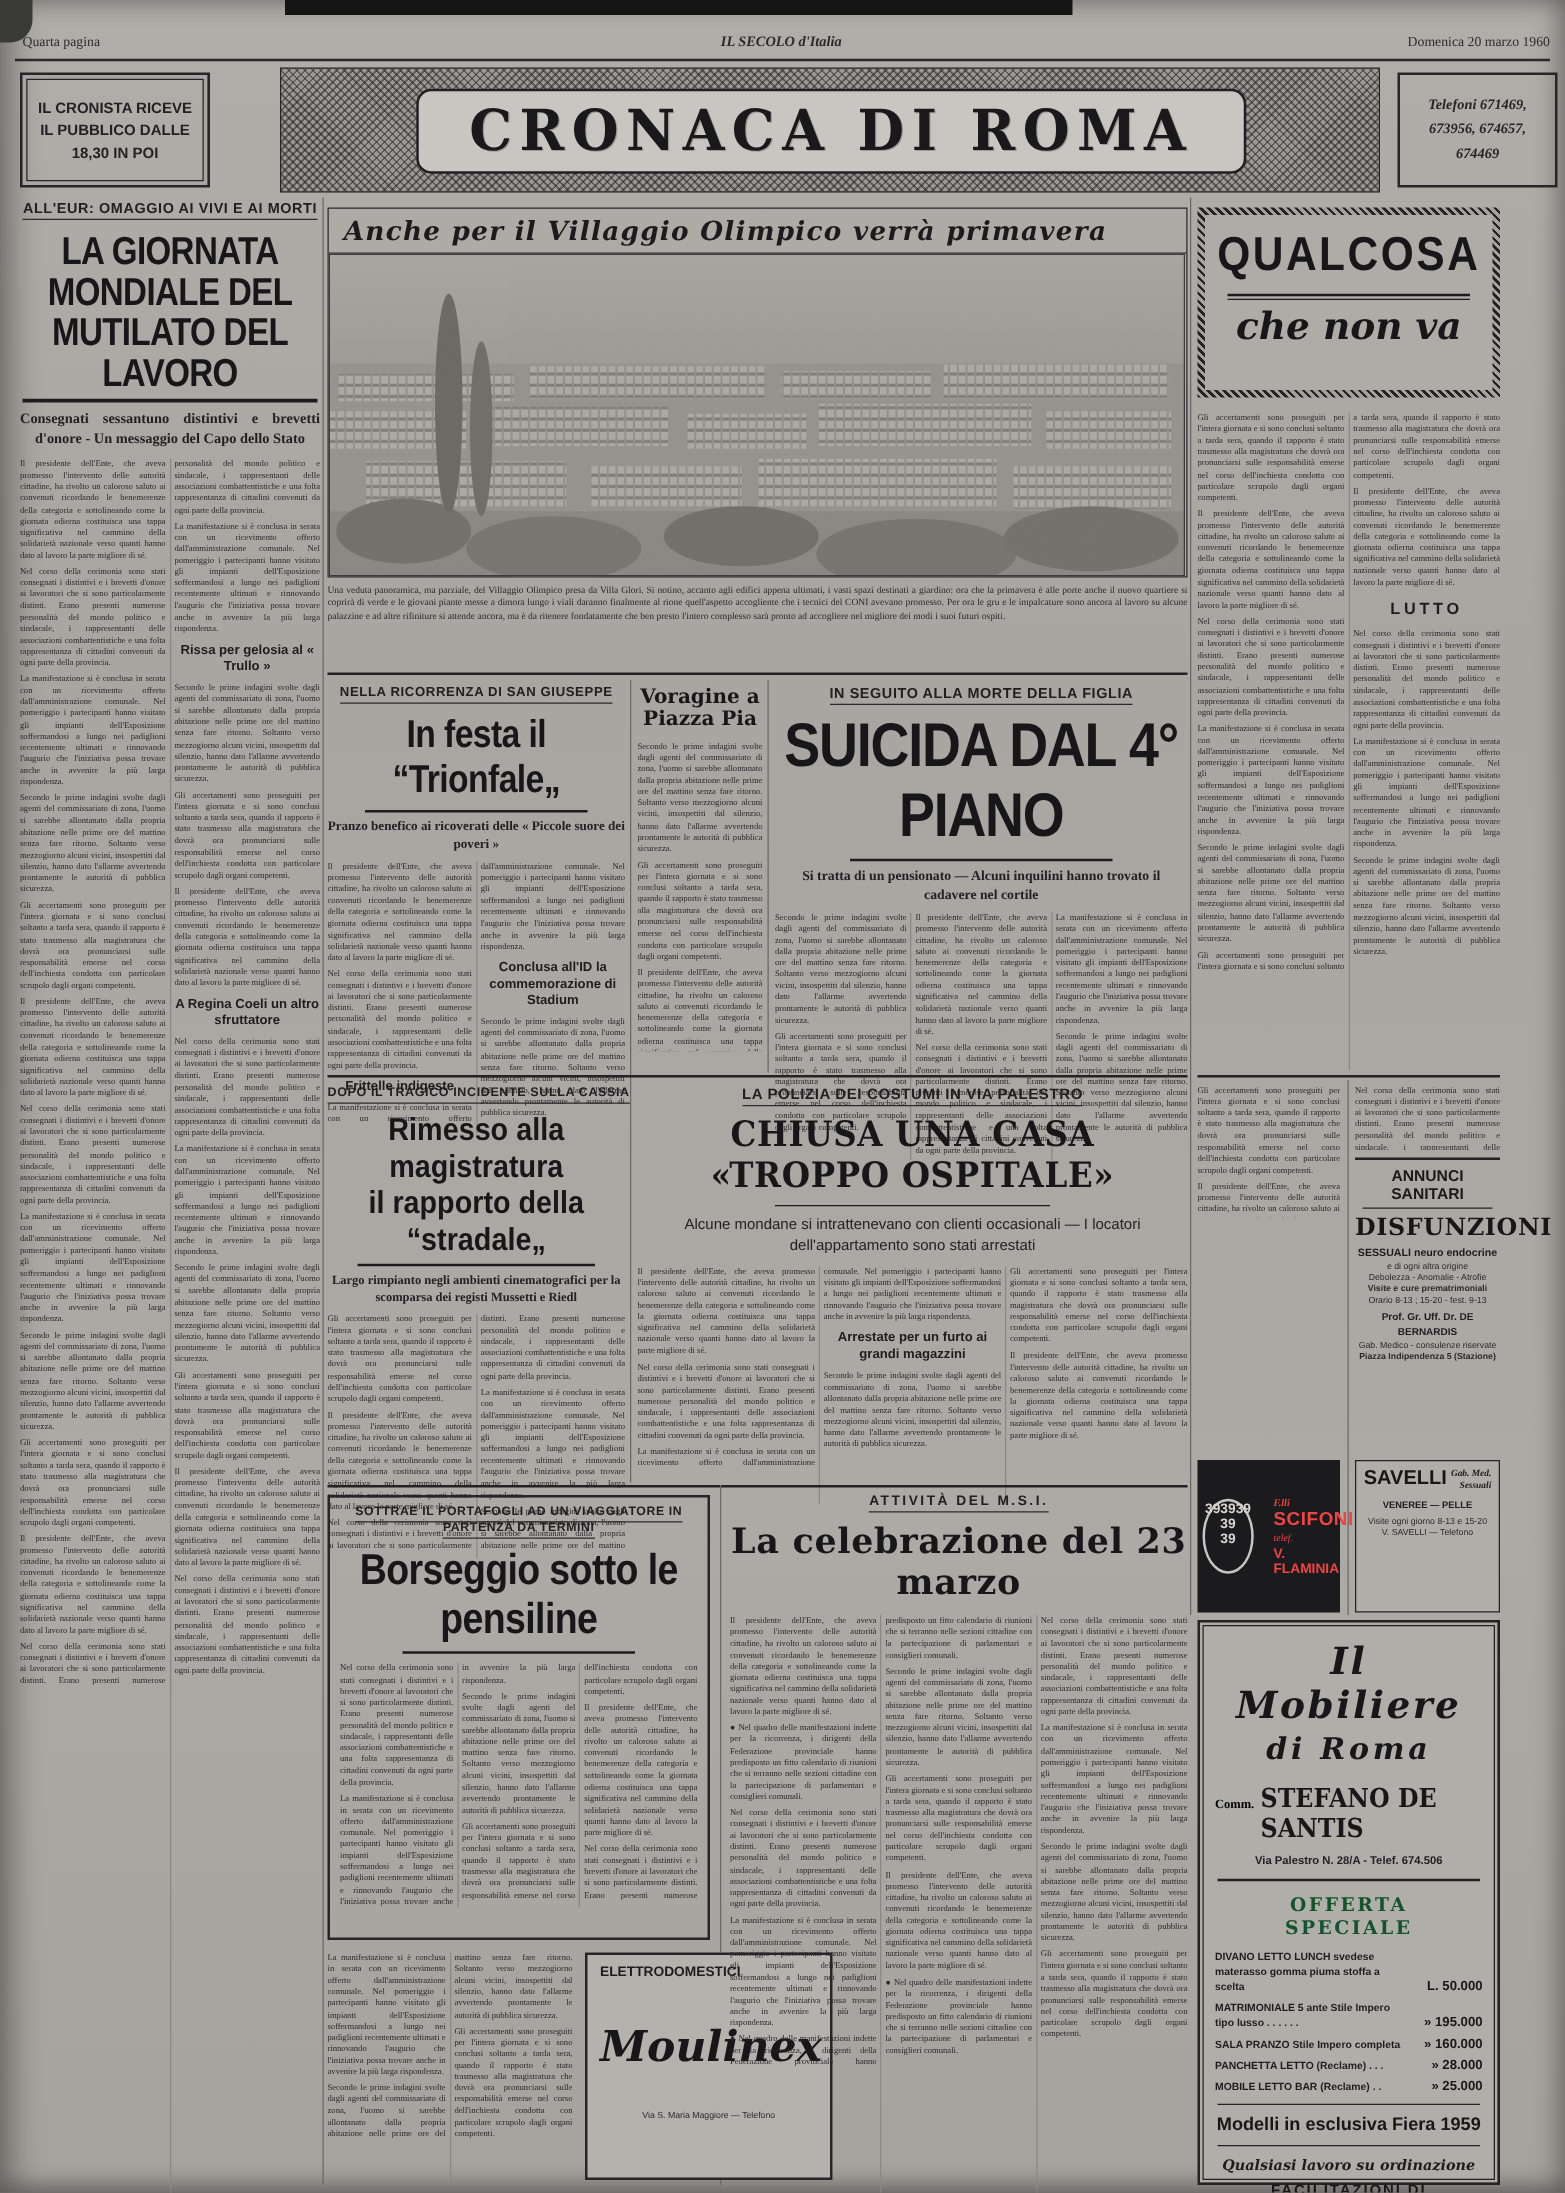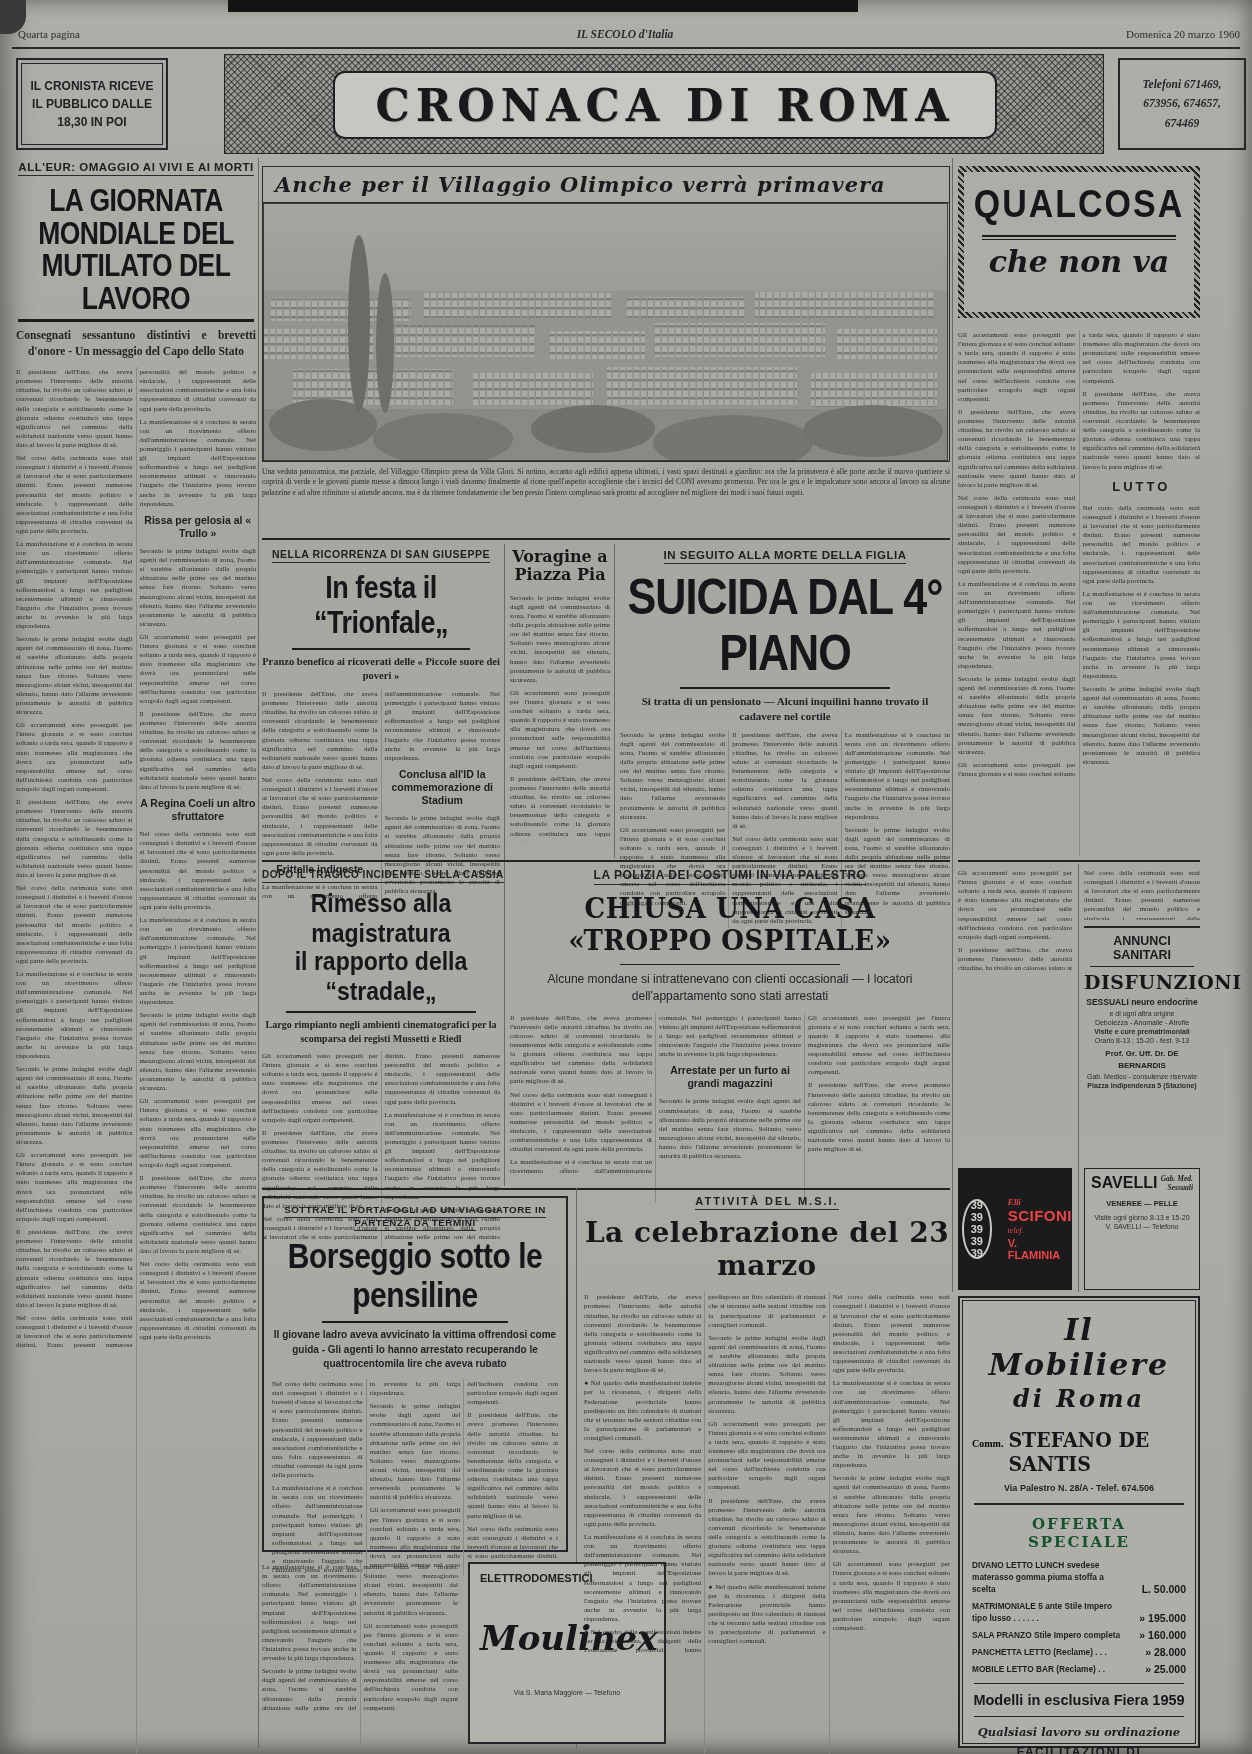--- a/index.html
+++ b/index.html
@@ -227,21 +227,20 @@
     </div>
   </div>
 
   <div class="hr2 ni" style="left:262px;top:1188px;width:688px"></div>
   <div class="vr ni" style="left:576px;top:1188px;height:560px"></div>
 
   <div class="abs box" style="left:262px;top:1196px;width:306px;height:356px;padding:6px 8px;box-sizing:border-box">
     <div class="kick" style="font-size:9.8px;white-space:normal"><span>SOTTRAE IL PORTAFOGLI AD UN VIAGGIATORE IN PARTENZA DA TERMINI</span></div>
     <div class="hl" style="font-size:30px;margin-top:8px;letter-spacing:-.5px;transform:scaleY(1.15);transform-origin:center top">Borseggio sotto le pensiline</div>
     <div class="rule ni" style="margin:16px 50px 5px"></div>
-    <div style="font:bold 10px/1.45 'Liberation Sans',sans-serif;color:#222226;text-align:center">Il giovane ladro aveva avvicinato la vittima offrendosi come guida - Gli agenti lo hanno arrestato recuperando le quattrocentomila lire che aveva rubato</div>
     <div class="greekbox c3" style="height:196px;margin-top:7px">
       <p>Nel corso della cerimonia sono stati consegnati i distintivi e i brevetti d'onore ai lavoratori che si sono particolarmente distinti. Erano presenti numerose personalità del mondo politico e sindacale, i rappresentanti delle associazioni combattentistiche e una folta rappresentanza di cittadini convenuti da ogni parte della provincia.</p>
       <p>La manifestazione si è conclusa in serata con un ricevimento offerto dall'amministrazione comunale. Nel pomeriggio i partecipanti hanno visitato gli impianti dell'Esposizione soffermandosi a lungo nei padiglioni recentemente ultimati e rinnovando l'augurio che l'iniziativa possa trovare anche in avvenire la più larga rispondenza.</p>
       <p>Secondo le prime indagini svolte dagli agenti del commissariato di zona, l'uomo si sarebbe allontanato dalla propria abitazione nelle prime ore del mattino senza fare ritorno. Soltanto verso mezzogiorno alcuni vicini, insospettiti dal silenzio, hanno dato l'allarme avvertendo prontamente le autorità di pubblica sicurezza.</p>
       <p>Gli accertamenti sono proseguiti per l'intera giornata e si sono conclusi soltanto a tarda sera, quando il rapporto è stato trasmesso alla magistratura che dovrà ora pronunciarsi sulle responsabilità emerse nel corso dell'inchiesta condotta con particolare scrupolo dagli organi competenti.</p>
       <p>Il presidente dell'Ente, che aveva promesso l'intervento delle autorità cittadine, ha rivolto un caloroso saluto ai convenuti ricordando le benemerenze della categoria e sottolineando come la giornata odierna costituisca una tappa significativa nel cammino della solidarietà nazionale verso quanti hanno dato al lavoro la parte migliore di sé.</p>
       <p>Nel corso della cerimonia sono stati consegnati i distintivi e i brevetti d'onore ai lavoratori che si sono particolarmente distinti. Erano presenti numerose personalità del mondo politico e sindacale, i rappresentanti delle associazioni combattentistiche e una folta rappresentanza di cittadini convenuti da ogni parte della provincia.</p>
     </div>
   </div>
 
@@ -300,21 +299,21 @@
   <div class="hr2 ni" style="left:958px;top:860px;width:242px"></div>
   <div class="vr ni" style="left:1078px;top:864px;height:428px"></div>
 
   <div class="abs greekbox" style="left:958px;top:868px;width:114px;height:106px">
     <p>Gli accertamenti sono proseguiti per l'intera giornata e si sono conclusi soltanto a tarda sera, quando il rapporto è stato trasmesso alla magistratura che dovrà ora pronunciarsi sulle responsabilità emerse nel corso dell'inchiesta condotta con particolare scrupolo dagli organi competenti.</p>
     <p>Il presidente dell'Ente, che aveva promesso l'intervento delle autorità cittadine, ha rivolto un caloroso saluto ai convenuti ricordando le benemerenze della categoria e sottolineando come la giornata odierna costituisca una tappa significativa nel cammino della solidarietà nazionale verso quanti hanno dato al lavoro la parte migliore di sé.</p>
   </div>
 
 
   <div class="abs" style="left:958px;top:1168px;width:114px;height:122px;background:#1b1b1e;display:flex;align-items:center">
-    <div style="width:56px;height:56px;border:2px solid #c8c6c0;border-radius:50%;margin-left:4px;color:#d6d4ce;text-align:center;font:bold 11px/1.1 'Liberation Sans',sans-serif;display:flex;flex-direction:column;justify-content:center">
+    <div style="width:56px;height:56px;border:2px solid #c8c6c0;border-radius:50%;margin-left:4px;color:#d6d4ce;text-align:center;font:bold 11px/1.1 'Liberation Sans',sans-serif;display:flex;justify-content:center">
       <span>39</span>
       <span>39 39 39</span>
       <span>39</span>
     </div>
     <div style="margin-left:16px;color:#ef4444">
       <div style="font:bold italic 8px 'Liberation Serif',serif">F.lli</div>
       <div style="font:bold 15px 'Liberation Sans',sans-serif;letter-spacing:.5px">SCIFONI</div>
       <div style="font:italic 8px 'Liberation Serif',serif;margin:2px 0">telef.</div>
       <div style="font:bold 11px 'Liberation Sans',sans-serif">V. FLAMINIA</div>
     </div>

